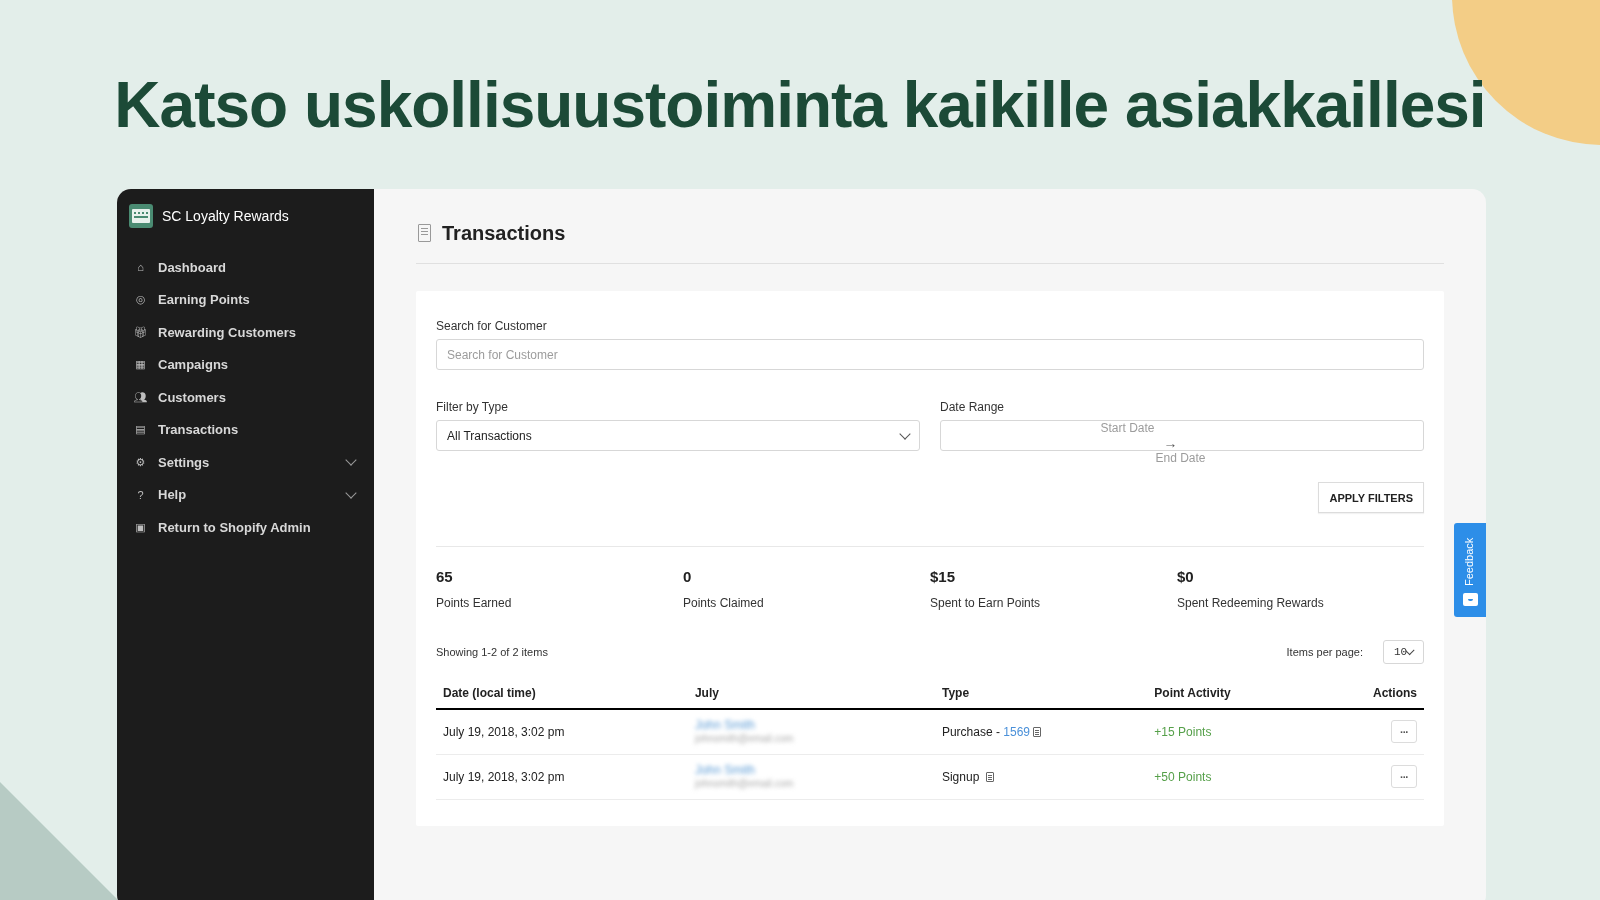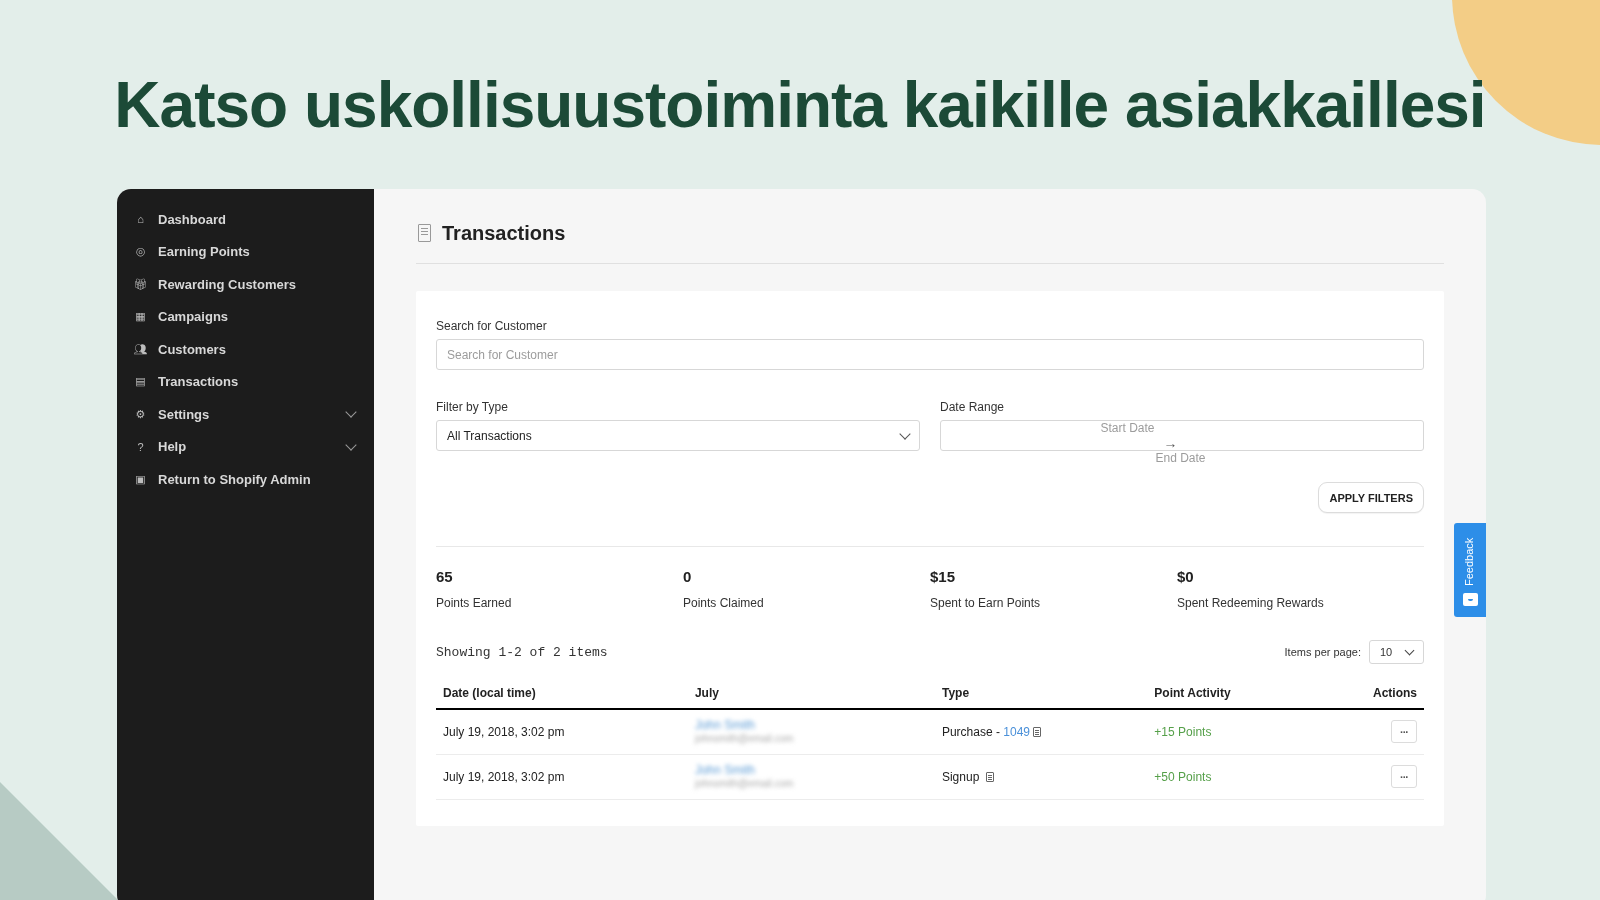--- a/index.html
+++ b/index.html
@@ -34,31 +34,31 @@
   .field-label { font-size: 12px; color: #333; margin-bottom: 6px; }
   .input { height: 31px; border: 1px solid #d7d7d7; border-radius: 3px; display: flex; align-items: center; padding: 0 10px; font-size: 12px; color: #222; background: #fff; }
   .placeholder { color: #9c9c9c; }
   .row2 { display: flex; gap: 20px; margin-top: 30px; }
   .row2 > div { flex: 1; }
   .select-chev { margin-left: auto; width: 8px; height: 8px; border-right: 1.2px solid #555; border-bottom: 1.2px solid #555; transform: rotate(45deg); margin-top: -4px; }
   .date-input { padding-left: 7px; flex-direction: column; }
   .date-input .start { width: 160px; }
   .date-arrow { width: 50px; color: #555; font-size: 14px; text-align: center; margin-right: 20px; }
   .apply-row { display: flex; justify-content: flex-end; margin-top: 31px; padding-bottom: 33px; border-bottom: 1px solid #e8e8e8; }
-  .apply-btn { height: 31px; padding: 0 10px; border: 1px solid #dcdcdc; border-radius: 9px; background: #fff; font-size: 11px; font-weight: 700; color: #222; box-shadow: 0 1px 1px rgba(0,0,0,0.05); cursor: pointer; }
+  .apply-btn { height: 31px; padding: 0 10px; border: 1px solid #dcdcdc; border-radius: 0; background: #fff; font-size: 11px; font-weight: 700; color: #222; box-shadow: 0 1px 1px rgba(0,0,0,0.05); cursor: pointer; }
 
   .stats { display: flex; margin-top: 21px; }
   .stat { flex: 1; }
   .stat-value { font-size: 15px; font-weight: 700; color: #222; }
   .stat-label { font-size: 12px; color: #333; margin-top: 11px; }
 
   .list-meta { display: flex; align-items: center; margin-top: 30px; }
-  .showing { font-size: 13px; color: #333; font-family: Liberation Mono, monospace; }
+  .showing { font-size: 11px; color: #333; }
   .ipp { margin-left: auto; display: flex; align-items: center; font-size: 11px; color: #333; text-align: right; }
-  .ipp-select { margin-left: 8px; width: 55px; height: 24px; border: 1px solid #d7d7d7; border-radius: 3px; display: flex; align-items: center; padding: 0 10px; font-size: 11px; }
+  .ipp-select { margin-left: 20px; width: 41px; height: 24px; border: 1px solid #d7d7d7; border-radius: 3px; display: flex; align-items: center; padding: 0 10px; font-size: 11px; font-family: Liberation Mono, monospace; }
   .ipp-select .select-chev { width: 7px; height: 7px; border-color: #444; margin-top: -3px; }
 
   table { width: 100%; border-collapse: collapse; margin-top: 16px; }
   th { font-size: 12px; font-weight: 700; text-align: left; color: #222; padding: 6px 7px 8px 7px; border-bottom: 2px solid #000000; }
   td { font-size: 12px; color: #222; padding: 0 7px; height: 45px; border-bottom: 1px solid #ececec; vertical-align: middle; }
   th.actions, td.actions { text-align: right; }
   .blur-name { color: #5b9bd5; filter: blur(2.2px); font-size: 12px; line-height: 14px; }
   .blur-email { color: #aaa; filter: blur(2.2px); font-size: 10px; line-height: 14px; }
   .link { color: #4a90d9; }
   .copy-icon { display: inline-block; width: 8px; height: 10px; border: 1px solid #666; border-radius: 1px; margin-left: 3px; vertical-align: -1px; position: relative; }
@@ -74,20 +74,24 @@
 </head>
 <body>
 
 <div class="deco-circle"></div>
 <div class="deco-triangle"></div>
 
 <h1 class="headline">Katso uskollisuustoiminta kaikille asiakkaillesi</h1>
 
 <div class="app">
   <aside class="sidebar">
+    <div class="brand">
+      <span class="brand-logo"></span>
+      <span class="brand-name">SC Loyalty Rewards</span>
+    </div>
     <nav>
       <div class="nav-item">
         <span class="nav-icon">⌂</span>
         <span class="nav-label">Dashboard</span>
       </div>
       <div class="nav-item">
         <span class="nav-icon">◎</span>
         <span class="nav-label">Earning Points</span>
       </div>
       <div class="nav-item">
@@ -198,21 +202,21 @@
           </tr>
         </thead>
         <tbody>
           <tr>
             <td>July 19, 2018, 3:02 pm</td>
             <td>
               <div class="blur-name">John Smith</div>
               <div class="blur-email">johnsmith@email.com</div>
             </td>
             <td>
-              <span>Purchase - </span><span class="link">1049</span><span class="copy-icon"></span>
+              <span>Purchase - </span><span class="link">1569</span><span class="copy-icon"></span>
             </td>
             <td class="points">+15 Points</td>
             <td class="actions">
               <span class="dots-btn">···</span>
             </td>
           </tr>
           <tr>
             <td>July 19, 2018, 3:02 pm</td>
             <td>
               <div class="blur-name">John Smith</div>

